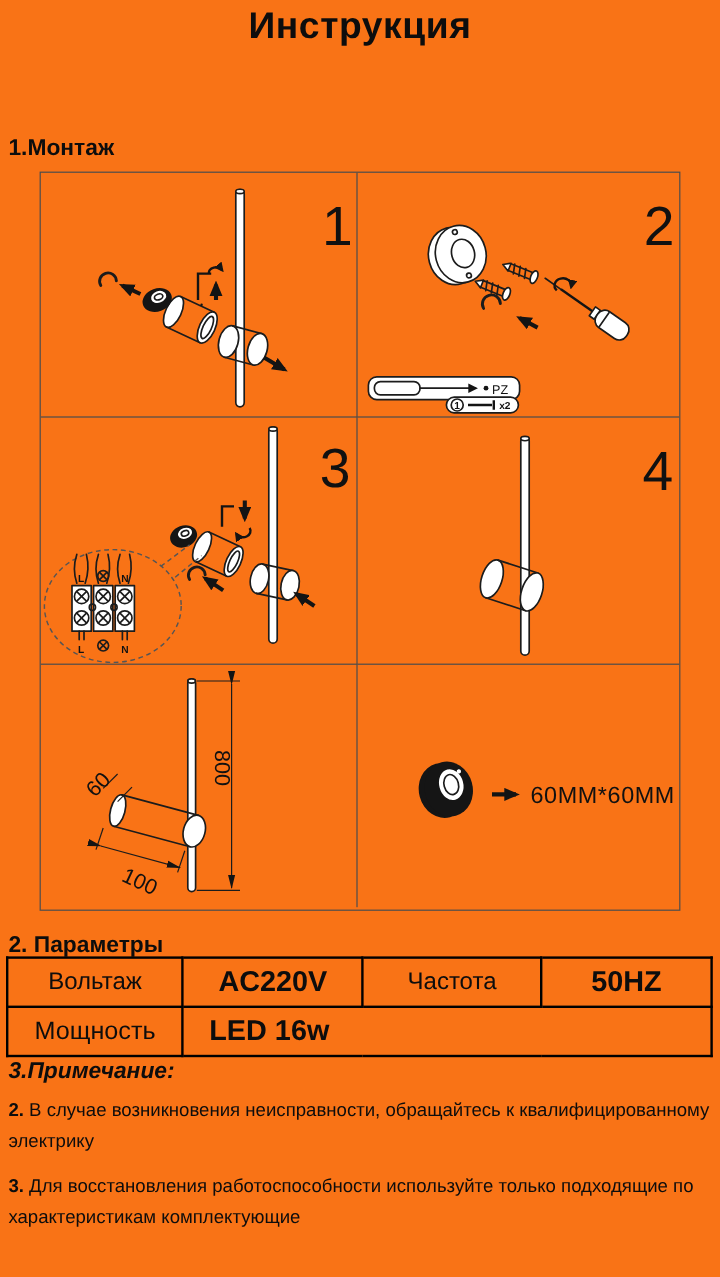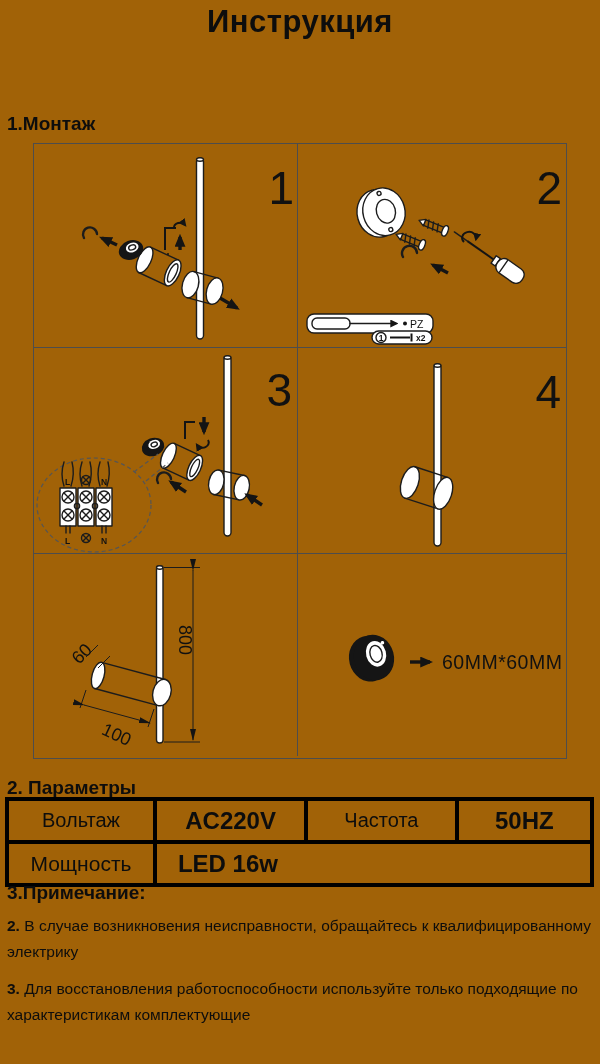--- a/index.html
+++ b/index.html
@@ -1,25 +1,25 @@
 <!DOCTYPE html>
 <html><head>
 <meta charset="utf-8">
 <style>
   html,body{margin:0;padding:0;background:#fff;}
-  .page{position:relative;width:600px;height:1064px;background:#a16207;color:#0d0d0d;
+  .page{position:relative;width:600px;height:1064px;background:#f97316;color:#0d0d0d;
         font-family:"Liberation Sans",sans-serif;overflow:hidden;}
   .title{position:absolute;top:4px;left:0;width:600px;text-align:center;
          font-size:31px;font-weight:bold;letter-spacing:.5px;}
   .model{position:absolute;top:92px;left:0;width:534px;text-align:center;
          font-size:22px;font-weight:bold;}
   .sec-label{position:absolute;left:7px;font-size:19px;font-weight:bold;}
   #lbl-montage{top:113px;text-align:right;}
   #lbl-params{top:777px;}
-  #lbl-notes{top:882px;}
+  #lbl-notes{top:882px;font-style:italic;}
   .grid{position:absolute;top:143px;left:33px;width:534px;height:616px;
         border:1px solid #4d4d4d;box-sizing:border-box;
         display:grid;grid-template-columns:264px 268px;grid-template-rows:204px 206px 202px;}
   .cell{box-sizing:border-box;overflow:hidden;}
   .cell:nth-child(odd){border-right:1px solid #4d4d4d;}
   .cell:nth-child(-n+4){border-bottom:1px solid #4d4d4d;}
   .cell svg{display:block;}
   
   .ln{stroke:#1c1c1c;stroke-width:1.4;fill:none;stroke-linecap:round;stroke-linejoin:round;}
   .fw{fill:#fff;}
@@ -27,21 +27,21 @@
   .ba{stroke:#141414;stroke-width:3.4;fill:none;stroke-linecap:butt;}
   .sa{stroke:#141414;stroke-width:2;fill:none;}
   .dimln{stroke:#1c1c1c;stroke-width:1;fill:none;}
   .dash{stroke:#555;stroke-width:1.2;fill:none;stroke-dasharray:4 3;}
   svg text{font-family:"Liberation Sans",sans-serif;fill:#111;}
   .stepnum{font-size:46px;font-weight:400;}
   .dimtxt{font-size:18px;}
   .tinytxt{font-size:8.5px;font-weight:bold;}
   
   .params{position:absolute;top:797px;left:5px;width:589px;border-collapse:collapse;table-layout:fixed;}
-  .params td{border:4px solid #000000;height:39px;text-align:center;font-size:20px;padding:0;margin-top:34px;}
+  .params td{border:2px solid #000000;height:39px;text-align:center;font-size:20px;padding:0;margin-top:34px;}
   .params .val{font-weight:bold;font-size:24px;}
   .params .pw{text-align:left;padding-left:21px;font-weight:bold;}
   
   .notes{position:absolute;top:913px;left:7px;width:587px;font-size:15.5px;line-height:26px;}
   .notes p{margin:0 0 11px 0;}
   .notes b{font-weight:bold;}
 </style>
 </head>
 <body>
 

